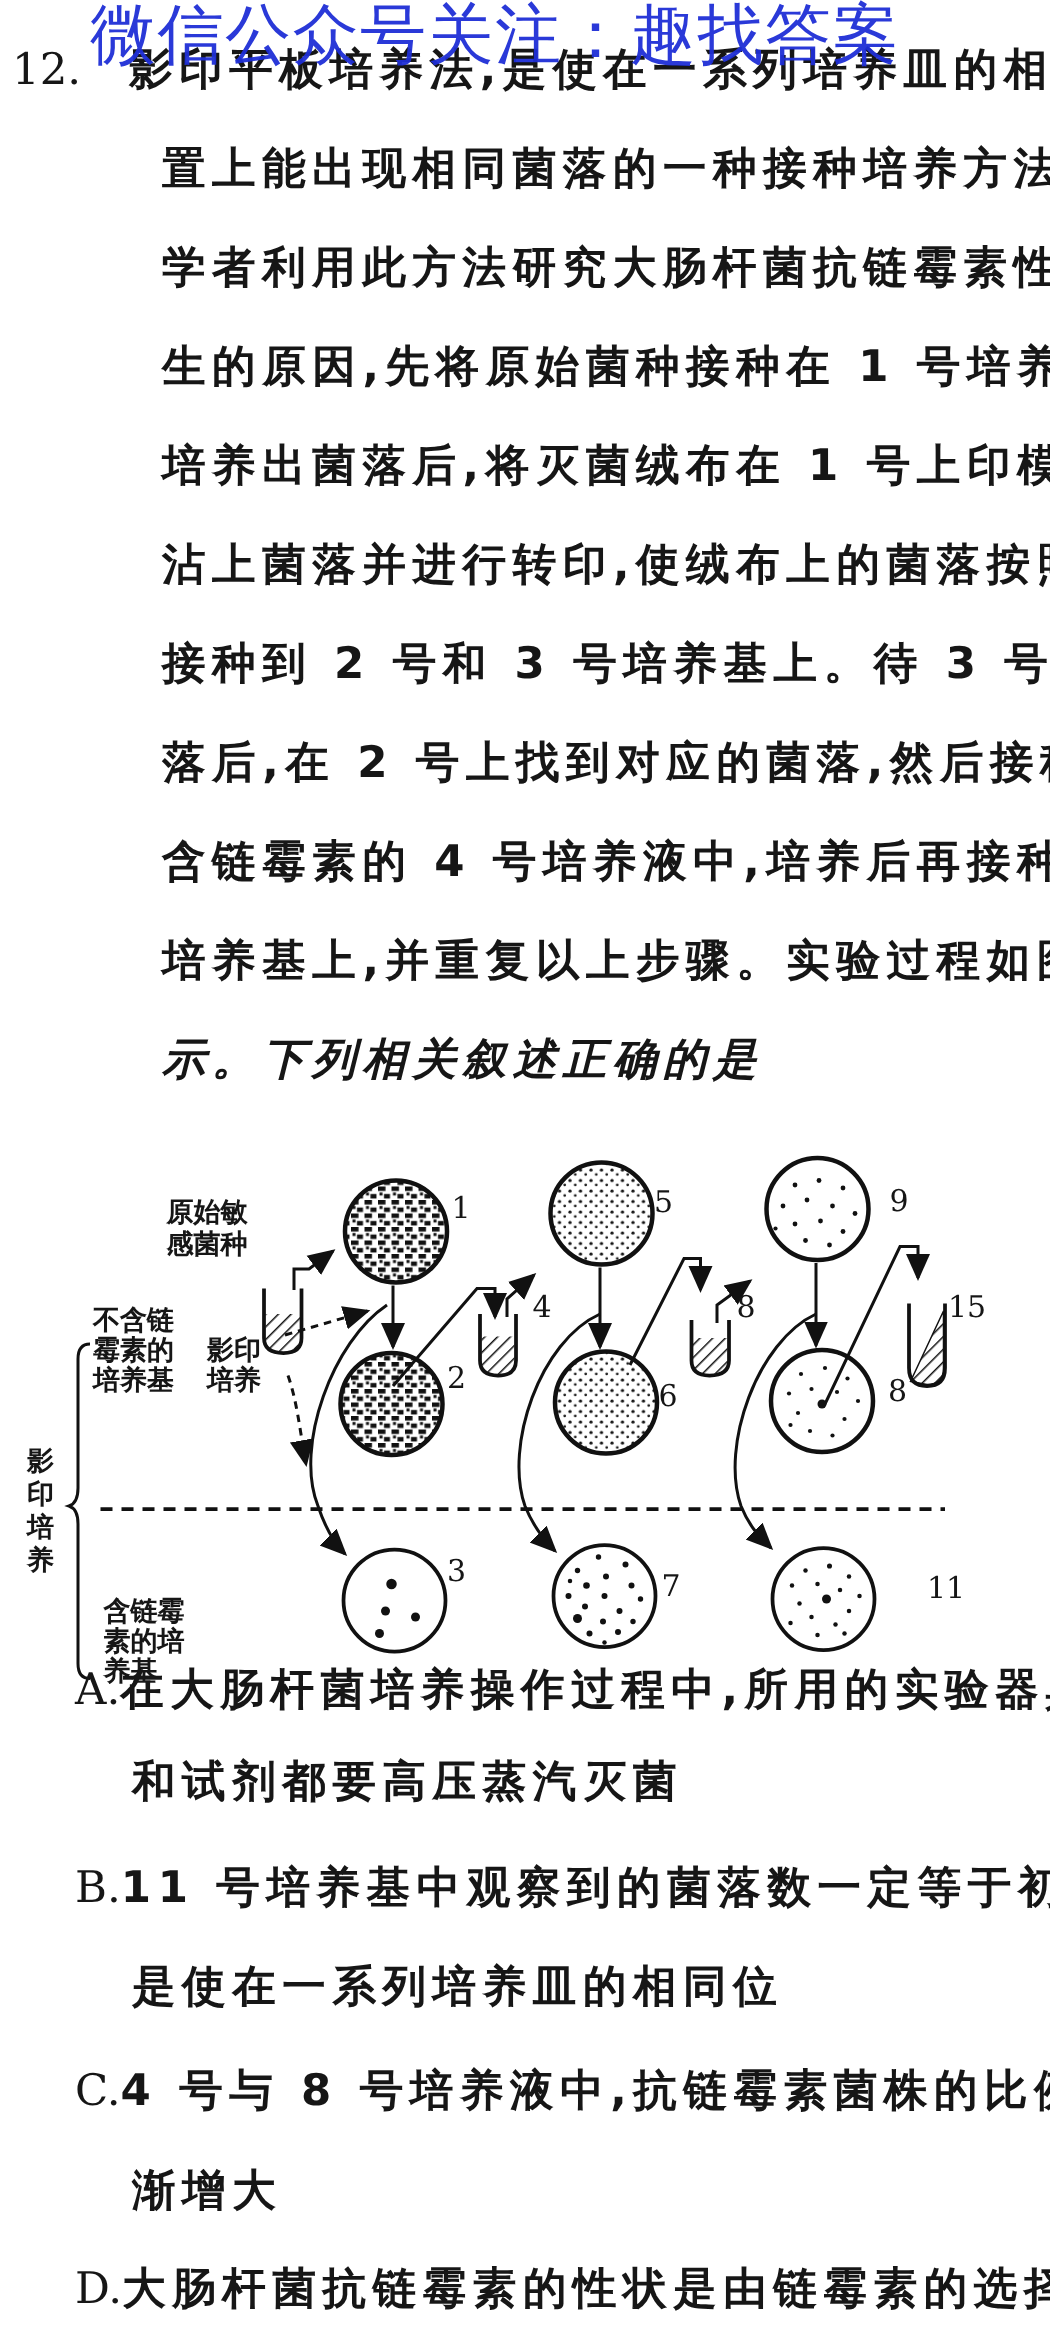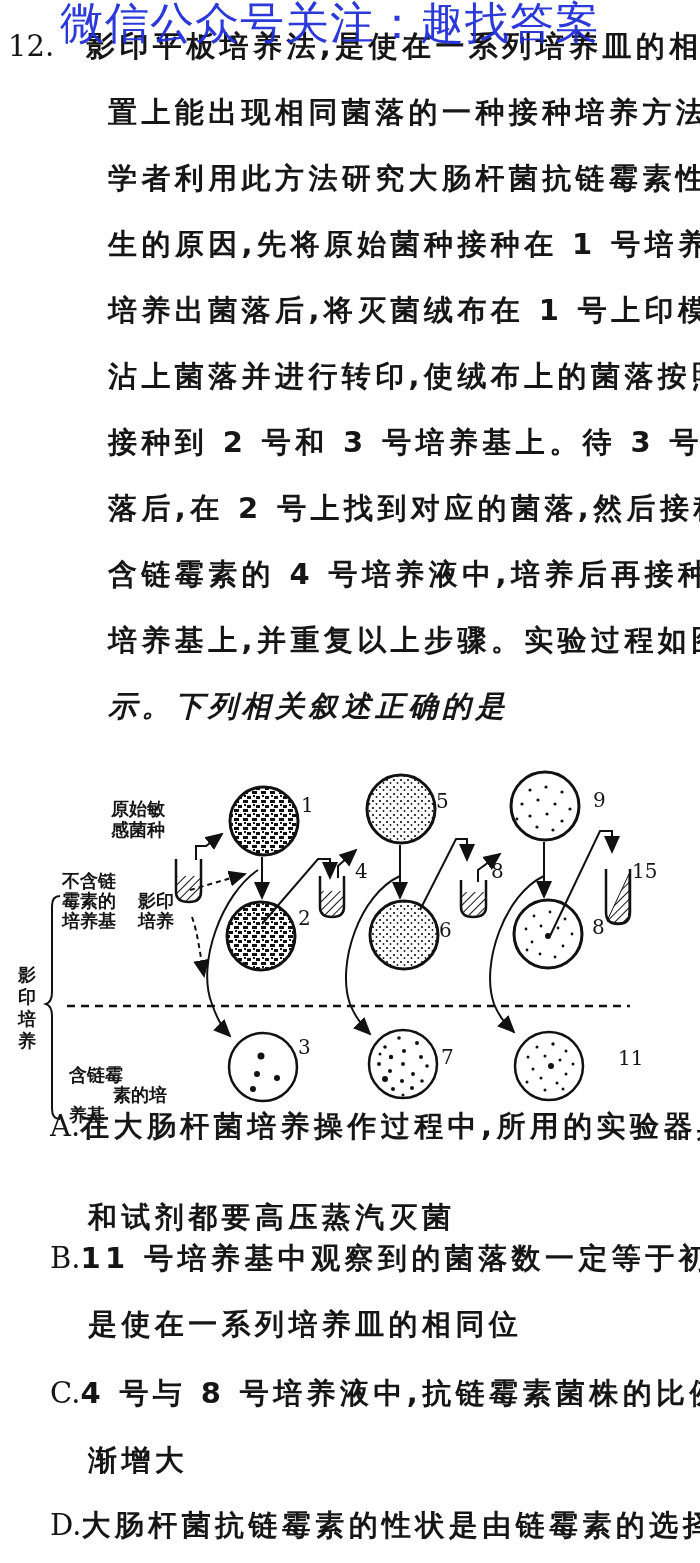--- a/index.html
+++ b/index.html
@@ -235,42 +235,42 @@
   <div class="dlabel" style="left:62px; top:106px;">不含链</div>
   <div class="dlabel" style="left:62px; top:126px;text-align:right;">霉素的</div>
   <div class="dlabel" style="left:62px; top:146px;text-align:center;">培养基</div>
   <div class="dlabel" style="left:138px; top:126px;">影印</div>
   <div class="dlabel" style="left:138px; top:146px;">培养</div>
   <div class="dlabel" style="left:18px; top:200px;">影</div>
   <div class="dlabel" style="left:18px; top:222px;">印</div>
   <div class="dlabel" style="left:18px; top:244px;">培</div>
   <div class="dlabel" style="left:18px; top:266px;">养</div>
   <div class="dlabel" style="left:69px; top:300px;">含链霉</div>
-  <div class="dlabel" style="left:69px; top:320px;margin-left:44px;">素的培</div>
+  <div class="dlabel" style="left:69px; top:320px;">素的培</div>
   <div class="dlabel" style="left:69px; top:340px;">养基</div>
 
   <div class="dnum" style="left:301px; top:30px;">1</div>
   <div class="dnum" style="left:298px; top:143px;">2</div>
   <div class="dnum" style="left:298px; top:272px;">3</div>
   <div class="dnum" style="left:355px; top:96px;">4</div>
   <div class="dnum" style="left:436px; top:26px;">5</div>
   <div class="dnum" style="left:439px; top:155px;">6</div>
   <div class="dnum" style="left:441px; top:282px;">7</div>
   <div class="dnum" style="left:491px; top:96px;">8</div>
   <div class="dnum" style="left:593px; top:25px;">9</div>
   <div class="dnum" style="left:592px; top:152px;">8</div>
   <div class="dnum" style="left:590px; top:283px;margin-left:28px;">11</div>
   <div class="dnum" style="left:632px; top:96px;">15</div>
 </div>
 
 <div>
   <div class="line" style="left:50px; top:1108px;">
     <span class="opt-label">A.</span><span>在大肠杆菌培养操作过程中,所用的实验器具</span>
   </div>
-  <div class="line" style="left:88px; top:1199px;">和试剂都要高压蒸汽灭菌</div>
+  <div class="line" style="left:88px; top:1169px;">和试剂都要高压蒸汽灭菌</div>
 
   <div class="line" style="left:50px; top:1240px;">
     <span class="opt-label">B.</span><span>11 号培养基中观察到的菌落数一定等于初始</span>
   </div>
   <div class="line" style="left:88px; top:1306px;">是使在一系列培养皿的相同位</div>
 
   <div class="line" style="left:50px; top:1375px;">
     <span class="opt-label">C.</span><span>4 号与 8 号培养液中,抗链霉素菌株的比例逐</span>
   </div>
   <div class="line" style="left:88px; top:1442px;">渐增大</div>

